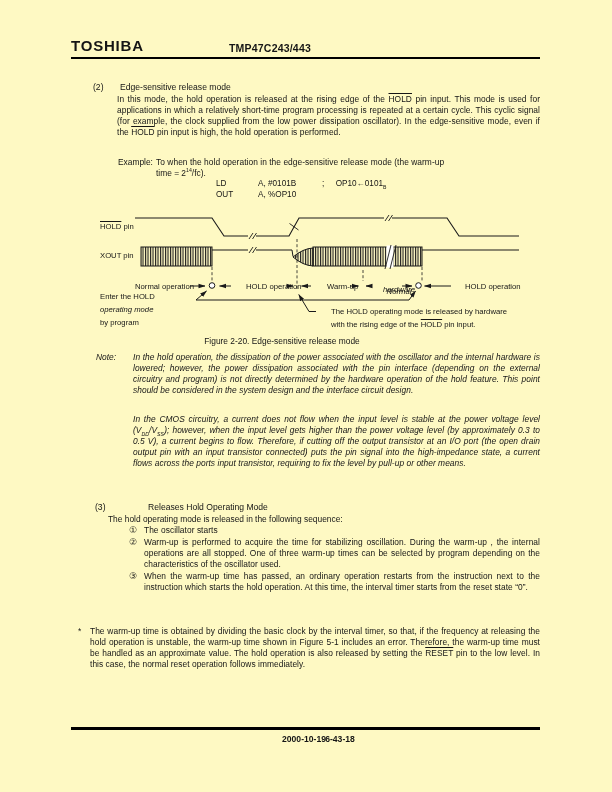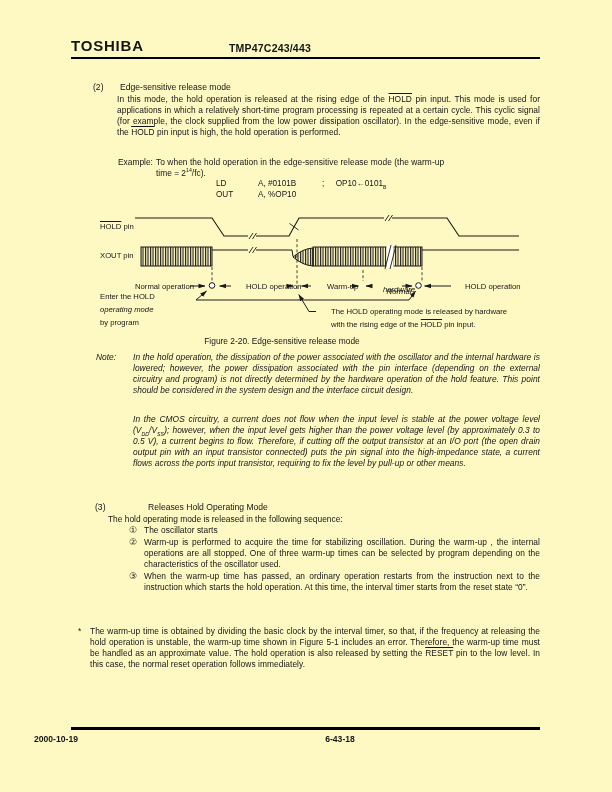--- a/index.html
+++ b/index.html
@@ -145,15 +145,15 @@
     <div class="itemtext jtext">When the warm-up time has passed, an ordinary operation restarts from the instruction next to the instruction which starts the hold operation.  At this time, the interval timer starts from the reset state “0”.</div>
   </div>
 
   <div class="abs" style="left:78px;top:626px;width:462px;">
     <span class="itemmarker" style="font-size:8.4px;">*</span>
     <div class="jtext" style="margin-left:12px;width:450px;">The warm-up time is obtained by dividing the basic clock by the interval timer, so that, if the frequency at releasing the hold operation is unstable, the warm-up time shown in Figure 5-1 includes an error.  Therefore, the warm-up time must be handled as an approximate value.  The hold operation is also released by setting the <span class="ov">RESET</span> pin to the low level.  In this case, the normal reset operation follows immediately.</div>
   </div>
 
   <div class="abs rule" style="left:71px;top:727px;width:469px;height:3.4px;"></div>
   <div class="abs footerline" style="left:0;top:734px;width:612px;text-align:center;">6-43-18</div>
-  <div class="abs footerline" style="left:0;top:734px;width:540px;text-align:left;">2000-10-19</div>
+  <div class="abs footerline" style="left:0;top:734px;width:540px;text-align:center;">2000-10-19</div>
 
 </div>
 
 </body></html>

